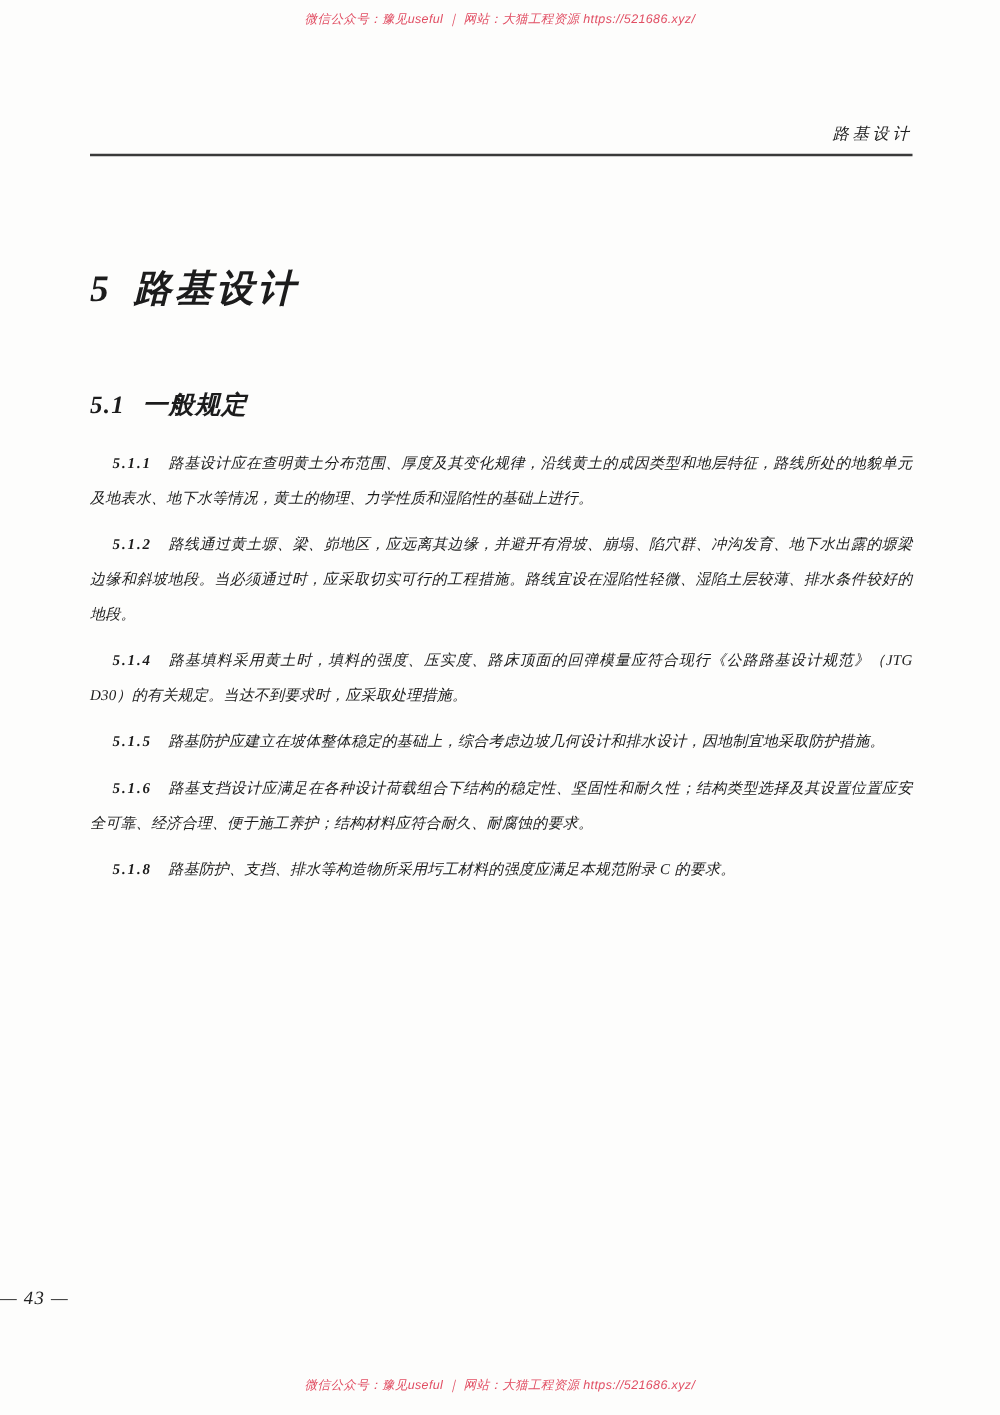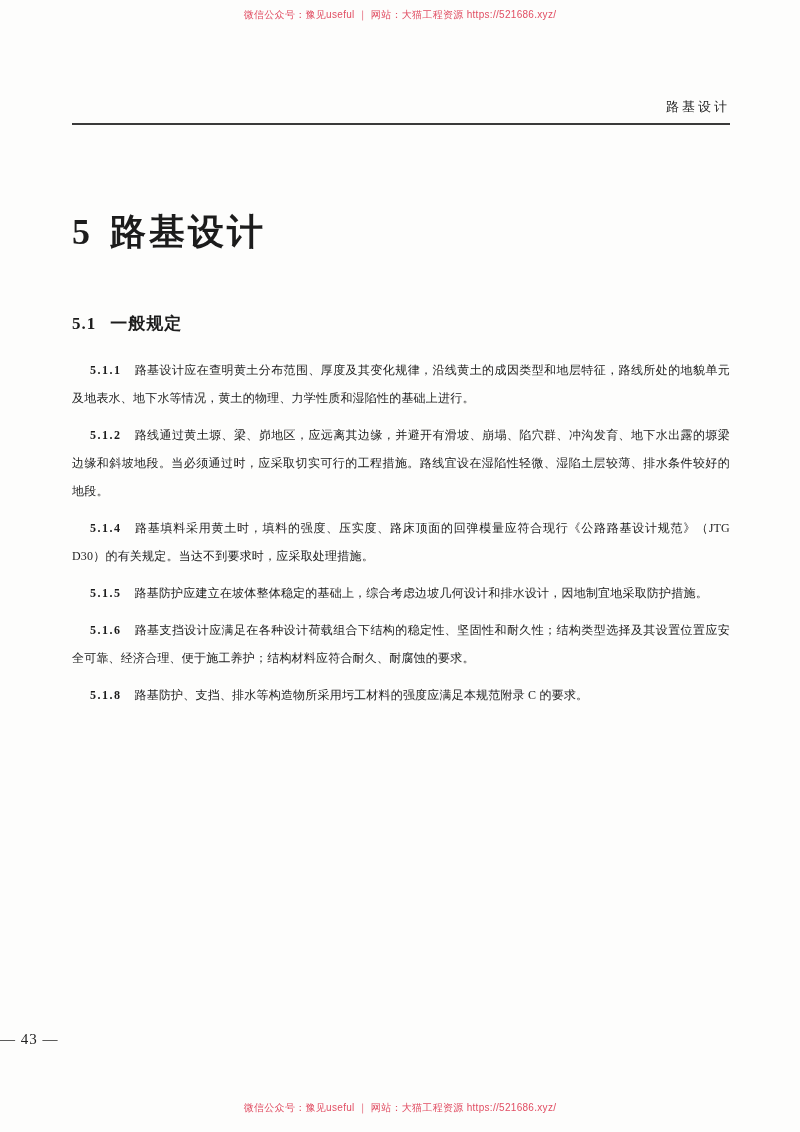--- a/index.html
+++ b/index.html
@@ -5,20 +5,21 @@
   html, body { margin: 0; padding: 0; background: #ffffff; }
   .page {
     position: relative;
     width: 800px;
     height: 1132px;
     background: #fdfdfc;
     font-family: "Liberation Serif", "DejaVu Serif", serif;
     color: #1c1c1c;
     overflow: hidden;
     box-sizing: border-box;
+    font-style: italic;
   }
   .watermark {
     position: absolute;
     left: 0;
     width: 100%;
     text-align: center;
     font-size: 10px;
     color: #e14e63;
     font-family: "Liberation Sans", "DejaVu Sans", sans-serif;
     letter-spacing: 0.3px;
@@ -43,29 +44,29 @@
     border-bottom: 2px solid #3a3a3a;
     height: 0;
   }
   .content {
     position: absolute;
     top: 213px;
     left: 72px;
     right: 70px;
   }
   .chapter {
-    font-size: 36px;
+    font-size: 30px;
     font-weight: bold;
     letter-spacing: 3px;
     line-height: 38px;
   }
   .chapter-num { margin-right: 20px; letter-spacing: 0; }
   .section {
     margin-top: 62px;
-    font-size: 17px;
+    font-size: 20px;
     font-weight: bold;
     letter-spacing: 1px;
     line-height: 22px;
   }
   .section-num { margin-right: 14px; letter-spacing: 1px; }
   .paras { margin-top: 21px; }
   .para {
     font-size: 12px;
     line-height: 28px;
     text-align: justify;

